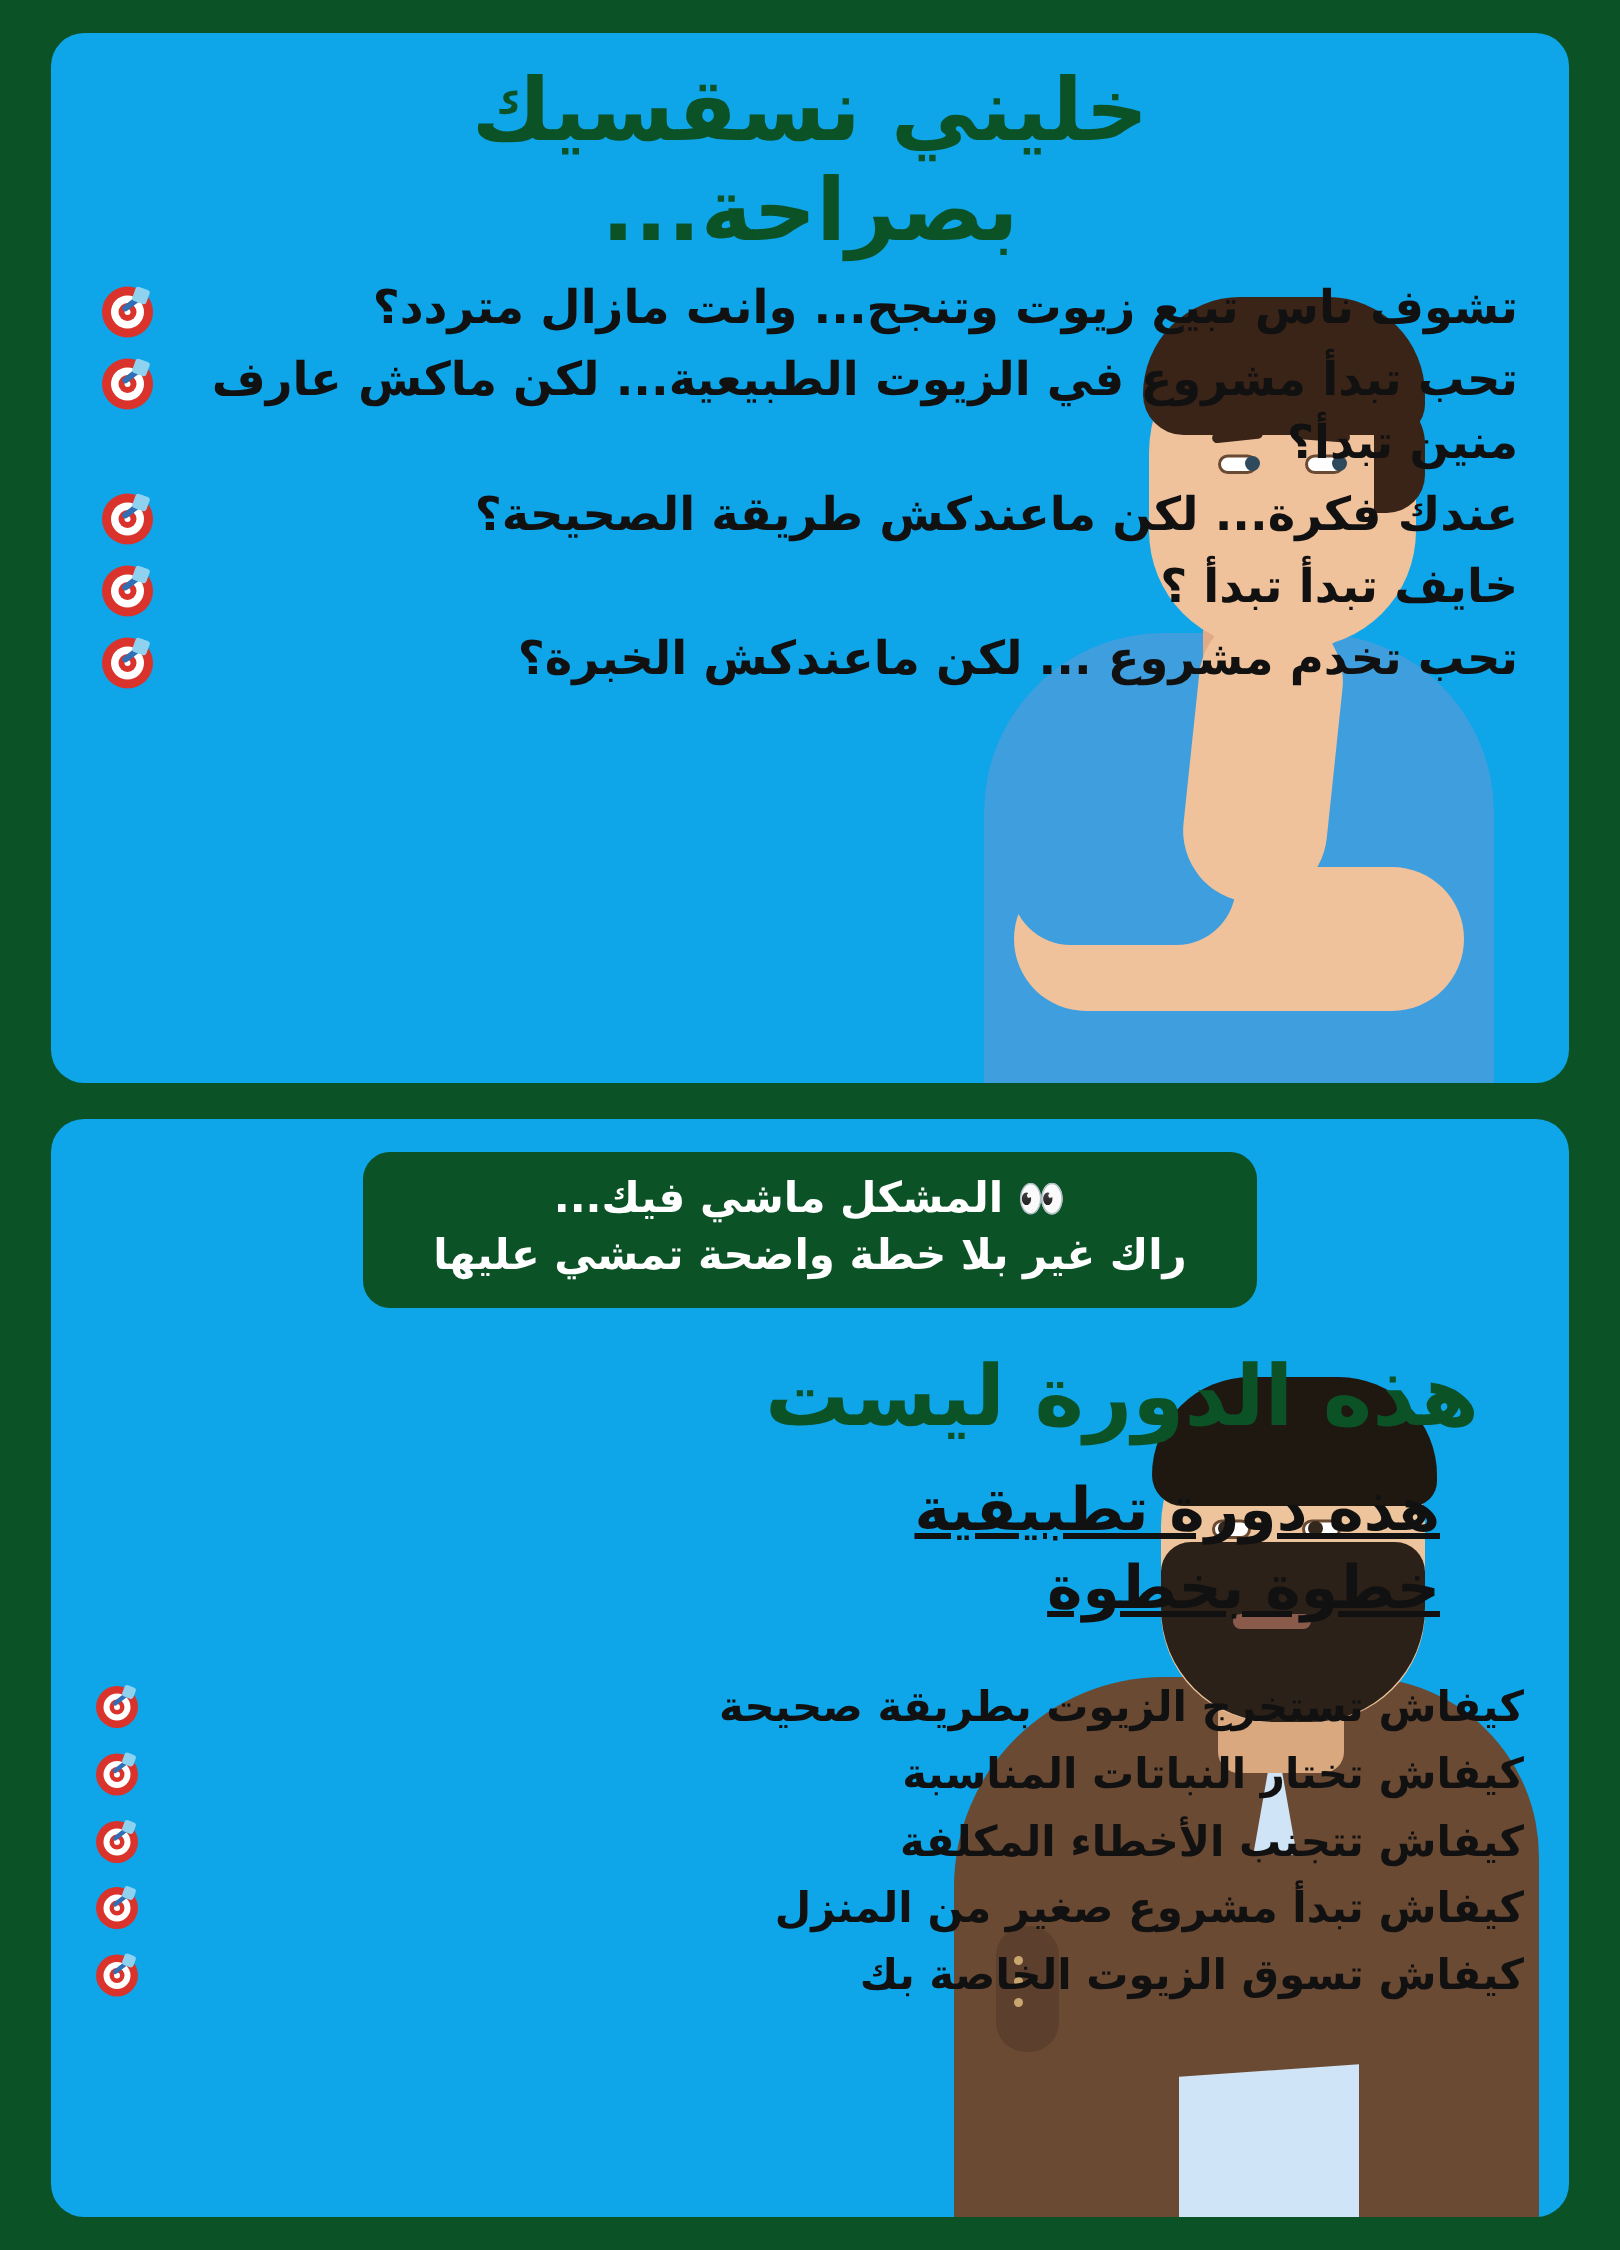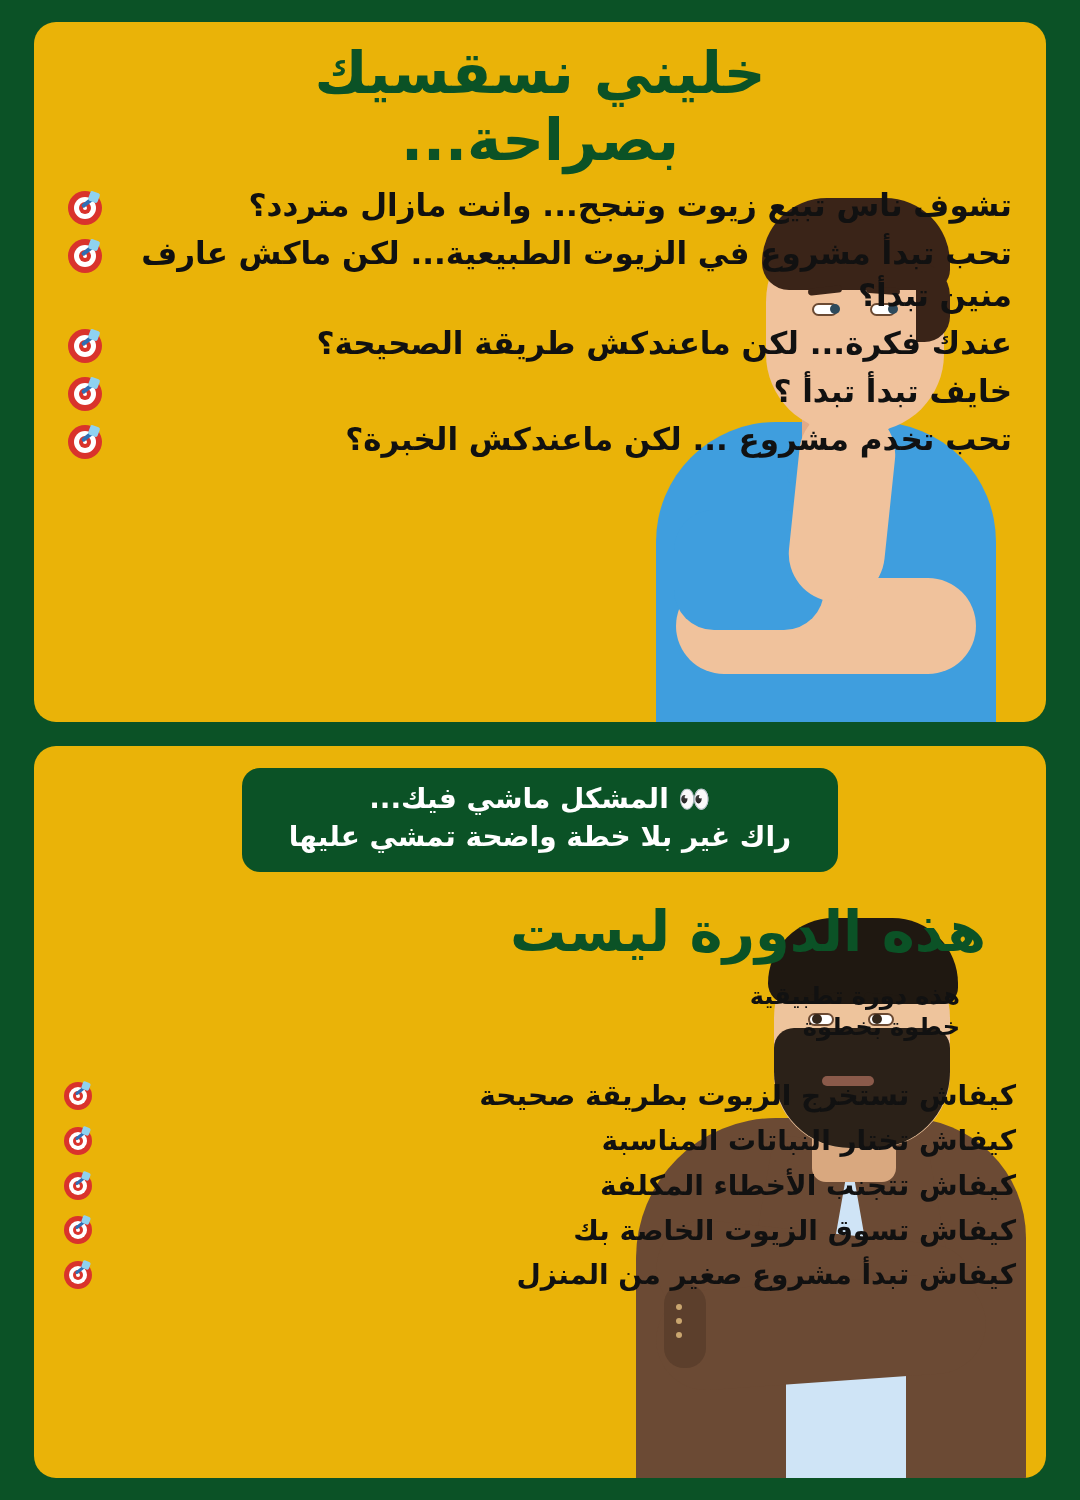--- a/index.html
+++ b/index.html
@@ -15,21 +15,21 @@
     background: #0b5226;
     padding: 22px 34px;
     display: flex;
     flex-direction: column;
     gap: 24px;
   }
 
   
   .card {
     position: relative;
-    background: #eab308;
+    background: #0ea5e9;
     border-radius: 22px;
     overflow: hidden;
   }
   .card-top { height: 700px; }
   .card-bottom { flex: 1; }
 
   .headline {
     text-align: center;
     color: #0b5226;
     font-weight: 900;
@@ -240,23 +240,24 @@
     font-size: 56px;
     line-height: 1.2;
     padding: 26px 60px 0 0;
   }
   .sub-text {
     position: relative;
     z-index: 3;
     text-align: right;
     color: #111111;
     font-weight: 800;
-    font-size: 24px;
+    font-size: 40px;
     line-height: 1.3;
     padding: 16px 86px 0 0;
+    text-decoration: underline;
   }
   .bullets2 {
     position: relative;
     z-index: 3;
     padding: 34px 30px 0 30px;
   }
   .bullets2 .bullet {
     font-size: 28px;
     margin-bottom: 7px;
     align-items: center;
@@ -455,32 +456,32 @@
       <div class="bullet">
         <span class="dart">
           <span class="ring1"></span>
             <span class="ring2"></span>
             <span class="ring3"></span>
           <span class="ring4"></span>
             <span class="core"></span>
           <span class="arrow"></span>
             <span class="fin"></span>
         </span>
+        <span class="txt">كيفاش تبدأ مشروع صغير من المنزل</span>
+      </div>
+
+      <div class="bullet">
+        <span class="dart">
+          <span class="ring1"></span>
+            <span class="ring2"></span>
+            <span class="ring3"></span>
+          <span class="ring4"></span>
+            <span class="core"></span>
+          <span class="arrow"></span>
+            <span class="fin"></span>
+        </span>
         <span class="txt">كيفاش تسوق الزيوت الخاصة بك</span>
-      </div>
-
-      <div class="bullet">
-        <span class="dart">
-          <span class="ring1"></span>
-            <span class="ring2"></span>
-            <span class="ring3"></span>
-          <span class="ring4"></span>
-            <span class="core"></span>
-          <span class="arrow"></span>
-            <span class="fin"></span>
-        </span>
-        <span class="txt">كيفاش تبدأ مشروع صغير من المنزل</span>
       </div>
 
     </div>
   </section>
 
 </div>
 
 </body></html>

